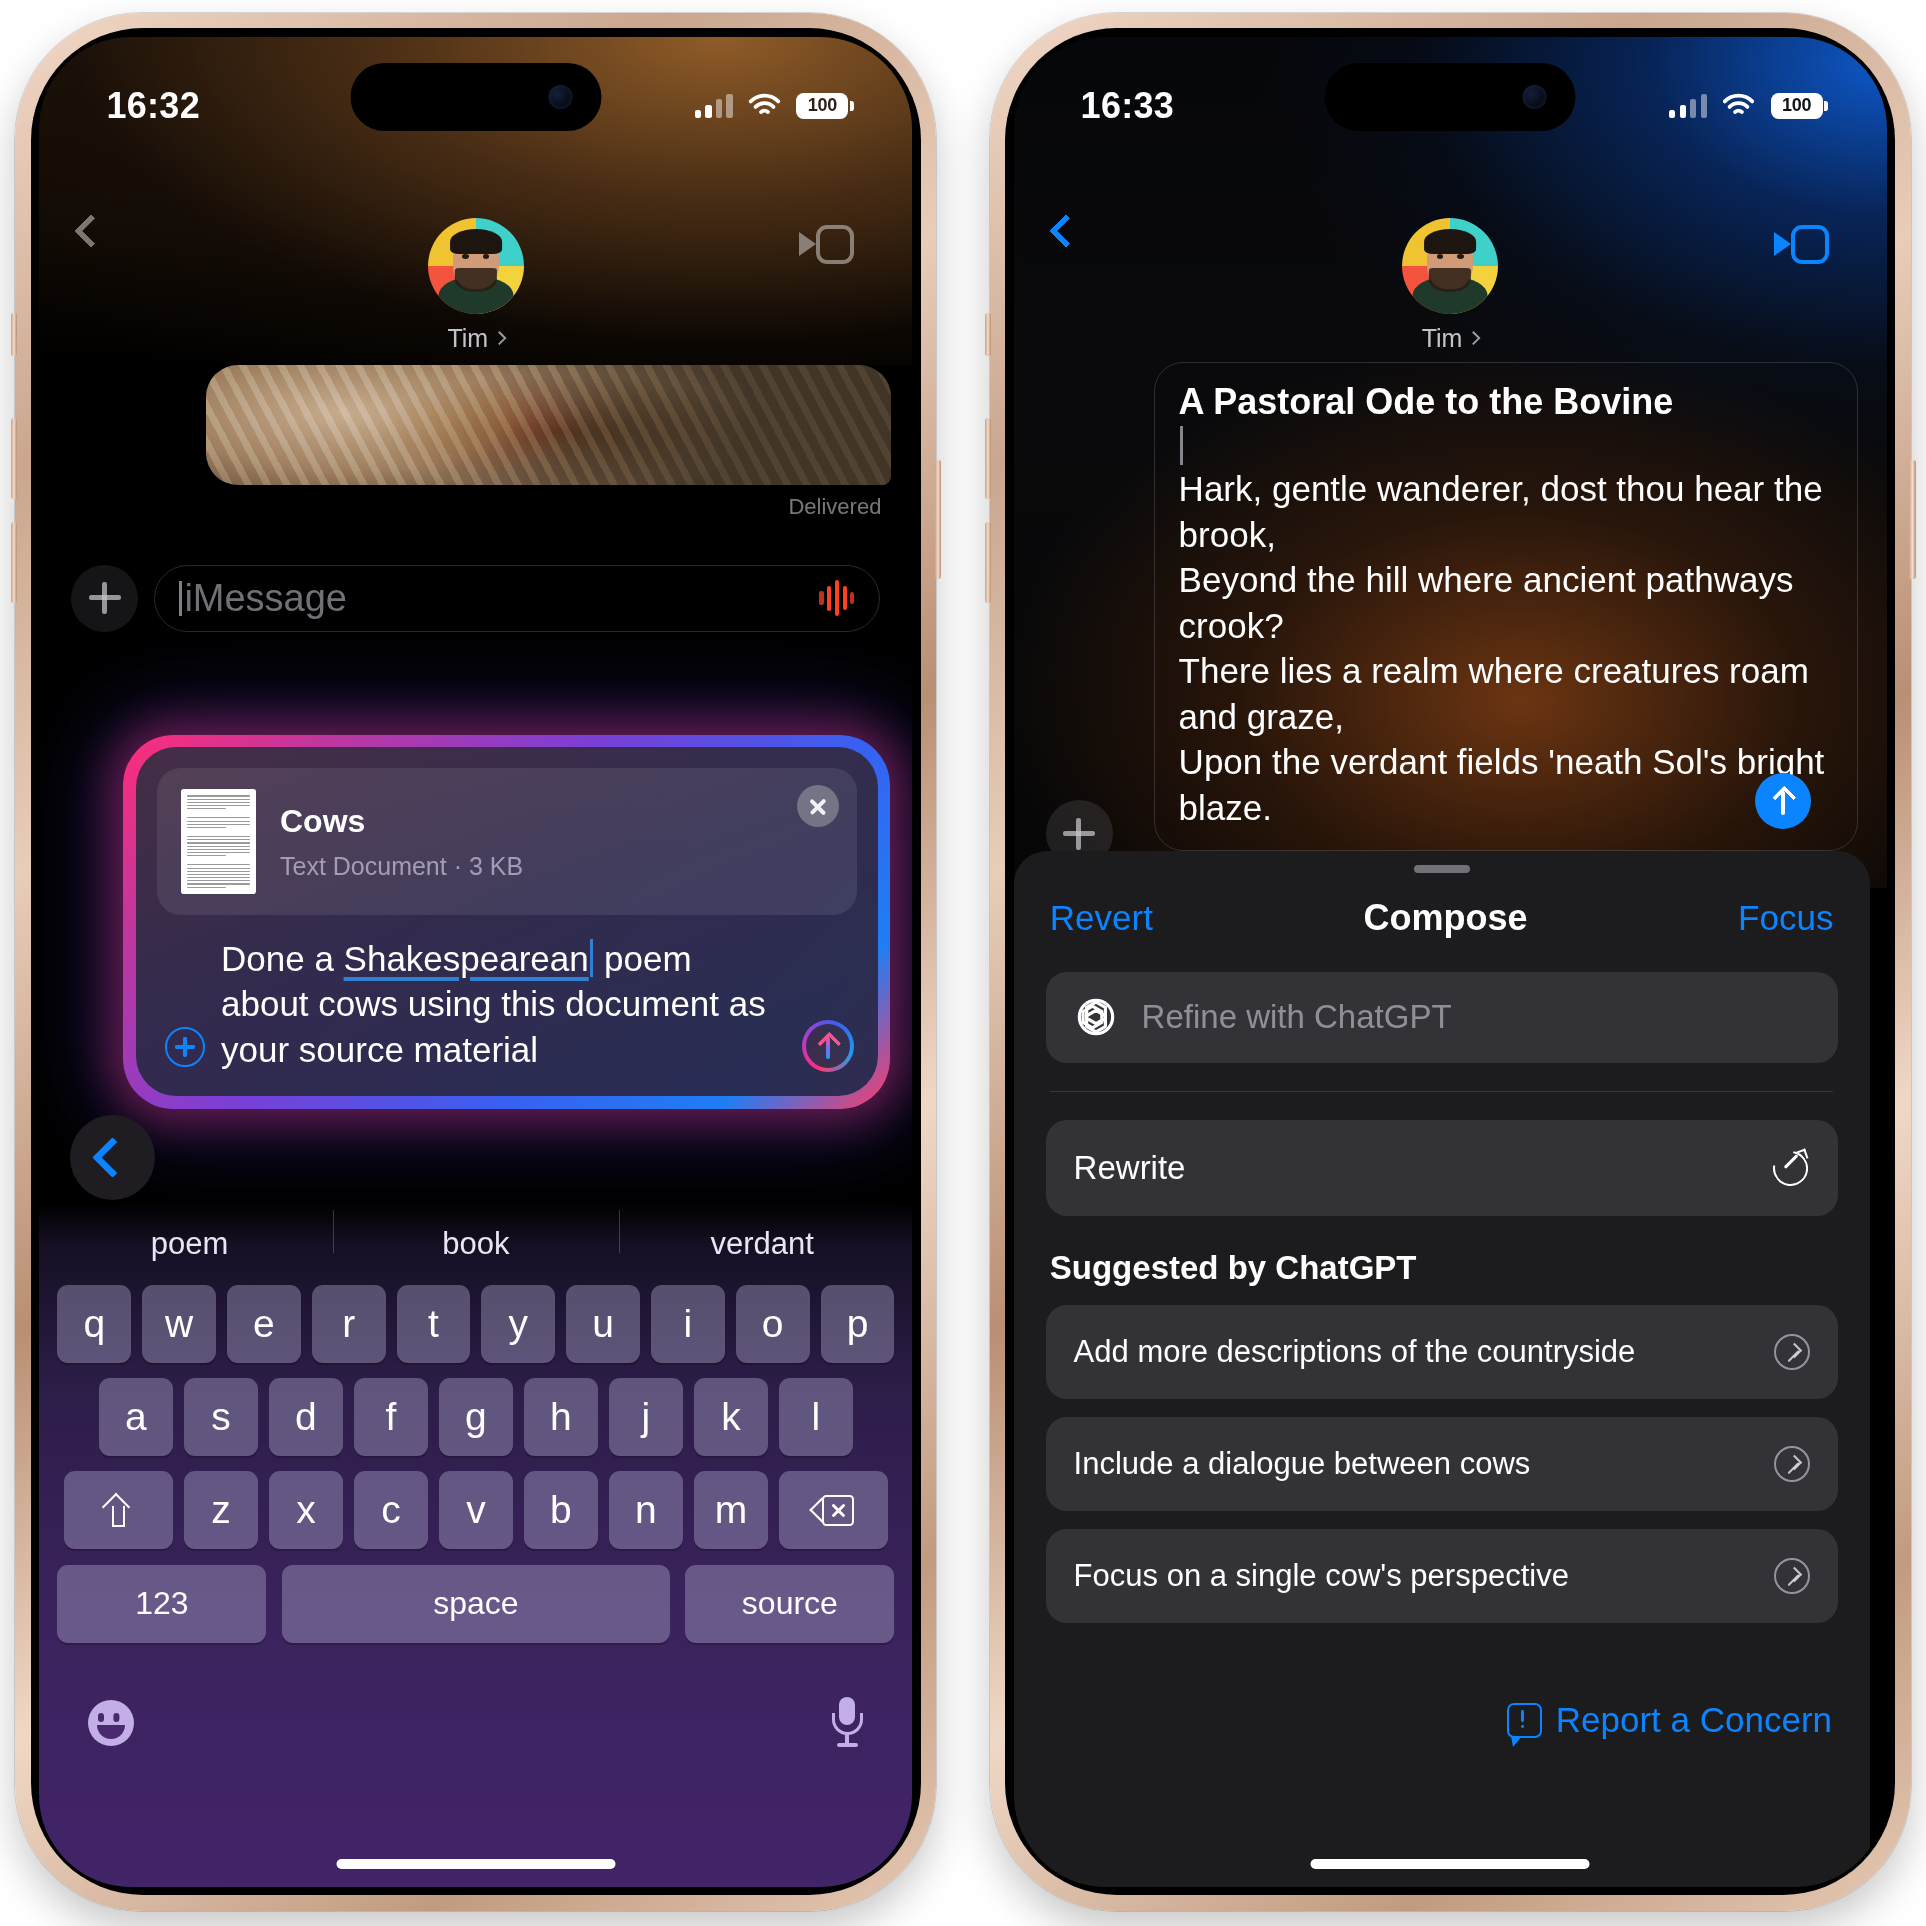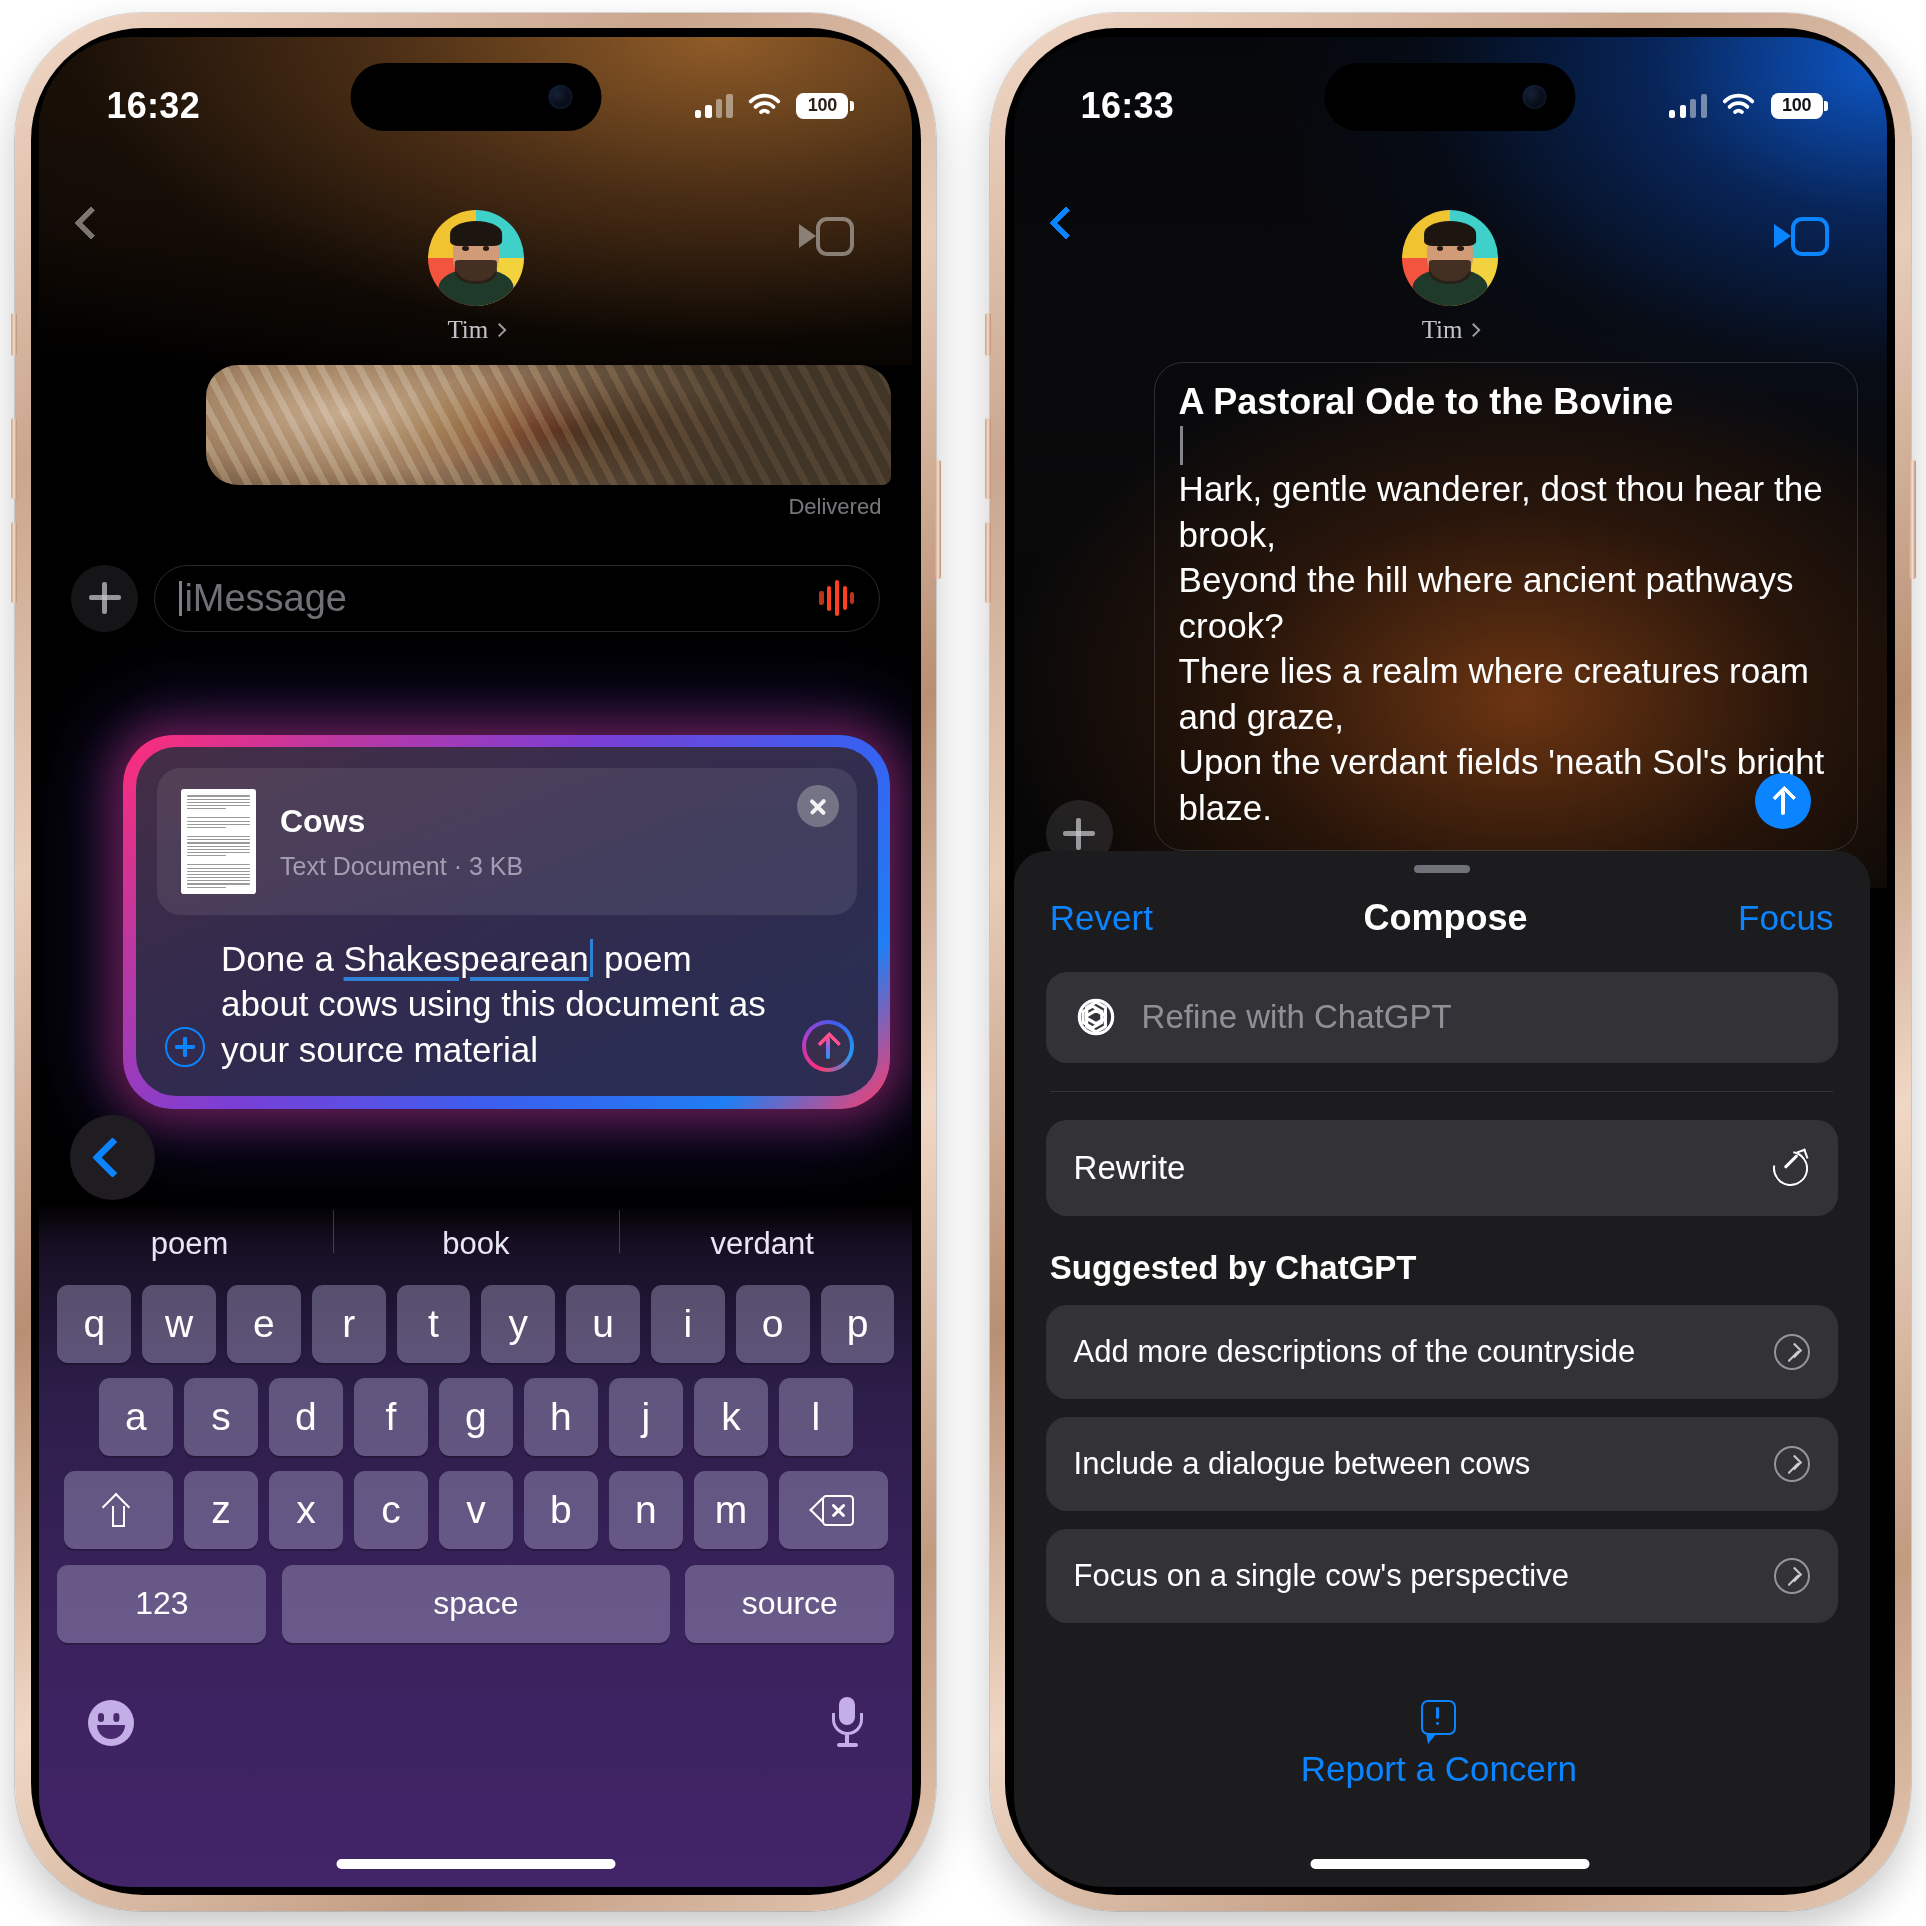--- a/index.html
+++ b/index.html
@@ -84,23 +84,22 @@
   }
   .dynisland .lens {
     position:absolute; right: 29px; top: 50%; transform: translateY(-50%);
     width: 24px; height: 24px; border-radius: 50%;
     background: radial-gradient(circle at 35% 35%, #15203a 0%, #0a0d18 55%, #000 100%);
     box-shadow: inset 0 0 4.2px #1a2a50;
   }
 
   
   .navbar {
-    position: absolute; top: 0; left: 0; right: 0; height: 321px;
+    position: absolute; top: 8px; left: 0; right: 0; height: 321px;
     z-index: 30;
-    font-family: Liberation Serif, serif;
   }
   .nav-back {
     position:absolute; left: 40px; top: 174px;
     width: 39px; height: 49px;
   }
   .chev {
     display:block; width: 24px; height: 24px;
     border-left: 6.3px solid currentColor; border-bottom: 6.3px solid currentColor;
     transform: rotate(45deg); border-radius: 2.1px;
   }
@@ -512,21 +511,21 @@
   .redo-glyph .slash{
     position:absolute; left: 11px; top: 11px; width: 18px; height: 2.8px; background:#fff;
     transform: rotate(-45deg); border-radius:1.4px;
   }
   .redo-glyph .tip{
     position:absolute; right: 2.8px; top: 1.4px; width: 9.8px; height: 9.8px;
     border-top: 2.8px solid #fff; border-right: 2.8px solid #fff; transform: rotate(-20deg);
   }
   .report-row {
     display:flex; align-items:center; justify-content:flex-end; gap: 14px;
-    margin-top: 77px; padding-right: 5.6px; flex-direction: column;
+    margin-top: 77px; padding-right: 5.6px;
   }
   .report-row .label { color:#0b84ff; font-size: 35px; }
   .bubble-ex { position:relative; width: 35px; height: 35px; }
   .bubble-ex .bx{
     position:absolute; inset:0; border: 2.8px solid #0b84ff; border-radius: 7px;
   }
   .bubble-ex .tail{
     position:absolute; left: 4.2px; bottom: -9px; width: 0; height: 0;
     border-left: 2.8px solid transparent; border-right: 9px solid transparent;
     border-top: 11px solid #0b84ff;

